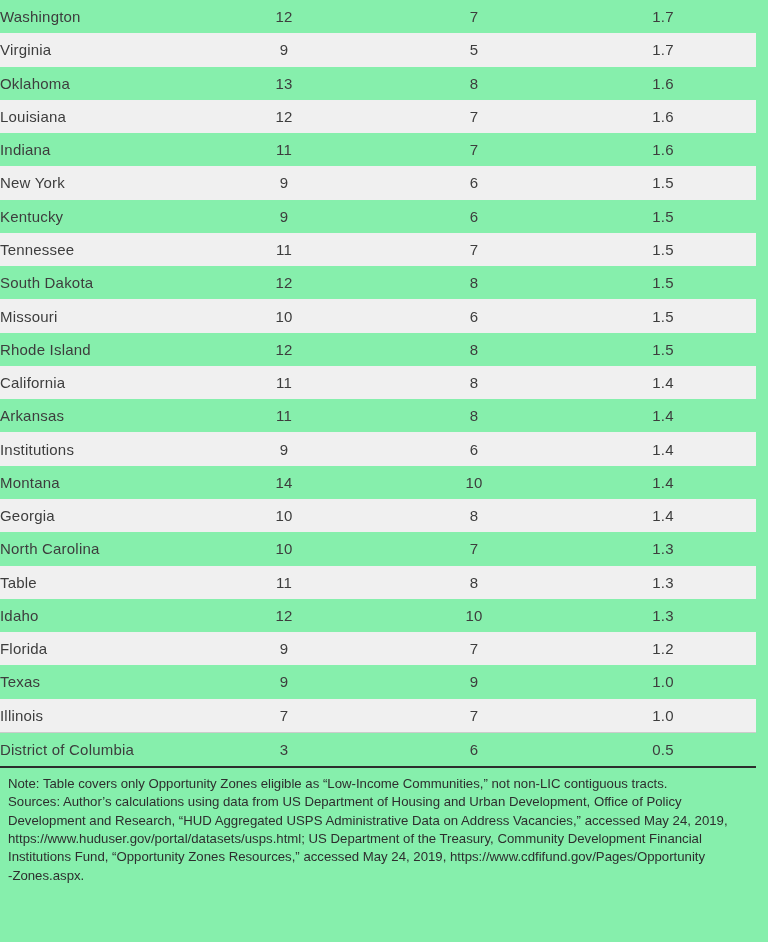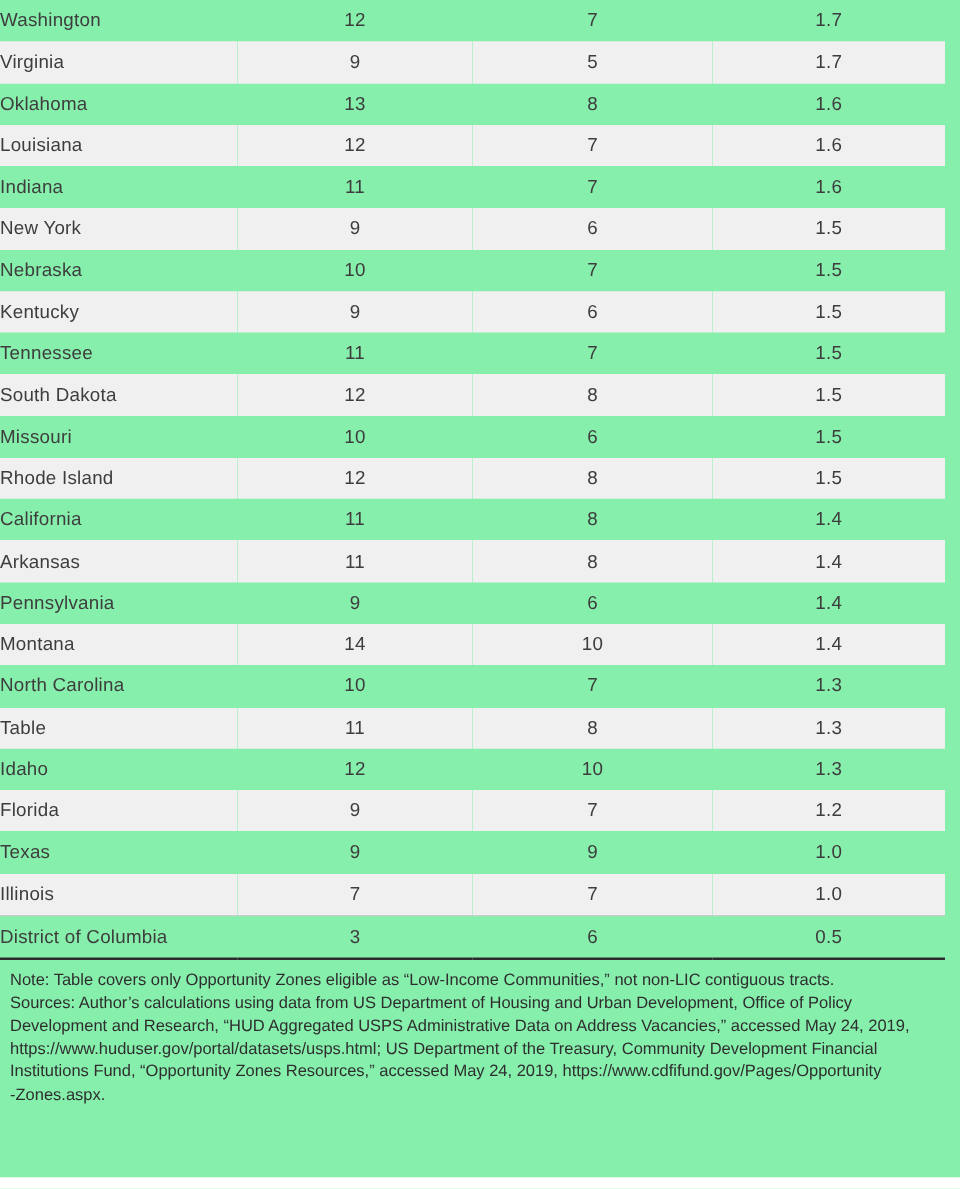--- a/index.html
+++ b/index.html
@@ -107,26 +107,20 @@
           <td class="num">7</td>
           <td class="num">1.6</td>
         </tr>
         <tr>
           <td class="state">New York</td>
           <td class="num">9</td>
           <td class="num">6</td>
           <td class="num">1.5</td>
         </tr>
         <tr>
-          <td class="state">Nebraska</td>
-          <td class="num">10</td>
-          <td class="num">7</td>
-          <td class="num">1.5</td>
-        </tr>
-        <tr>
           <td class="state">Kentucky</td>
           <td class="num">9</td>
           <td class="num">6</td>
           <td class="num">1.5</td>
         </tr>
         <tr>
           <td class="state">Tennessee</td>
           <td class="num">11</td>
           <td class="num">7</td>
           <td class="num">1.5</td>
@@ -155,29 +149,35 @@
           <td class="num">8</td>
           <td class="num">1.4</td>
         </tr>
         <tr>
           <td class="state">Arkansas</td>
           <td class="num">11</td>
           <td class="num">8</td>
           <td class="num">1.4</td>
         </tr>
         <tr>
-          <td class="state">Pennsylvania</td>
+          <td class="state">Institutions</td>
           <td class="num">9</td>
           <td class="num">6</td>
           <td class="num">1.4</td>
         </tr>
         <tr>
           <td class="state">Montana</td>
           <td class="num">14</td>
           <td class="num">10</td>
+          <td class="num">1.4</td>
+        </tr>
+        <tr>
+          <td class="state">Georgia</td>
+          <td class="num">10</td>
+          <td class="num">8</td>
           <td class="num">1.4</td>
         </tr>
         <tr>
           <td class="state">North Carolina</td>
           <td class="num">10</td>
           <td class="num">7</td>
           <td class="num">1.3</td>
         </tr>
         <tr>
           <td class="state">Table</td>

